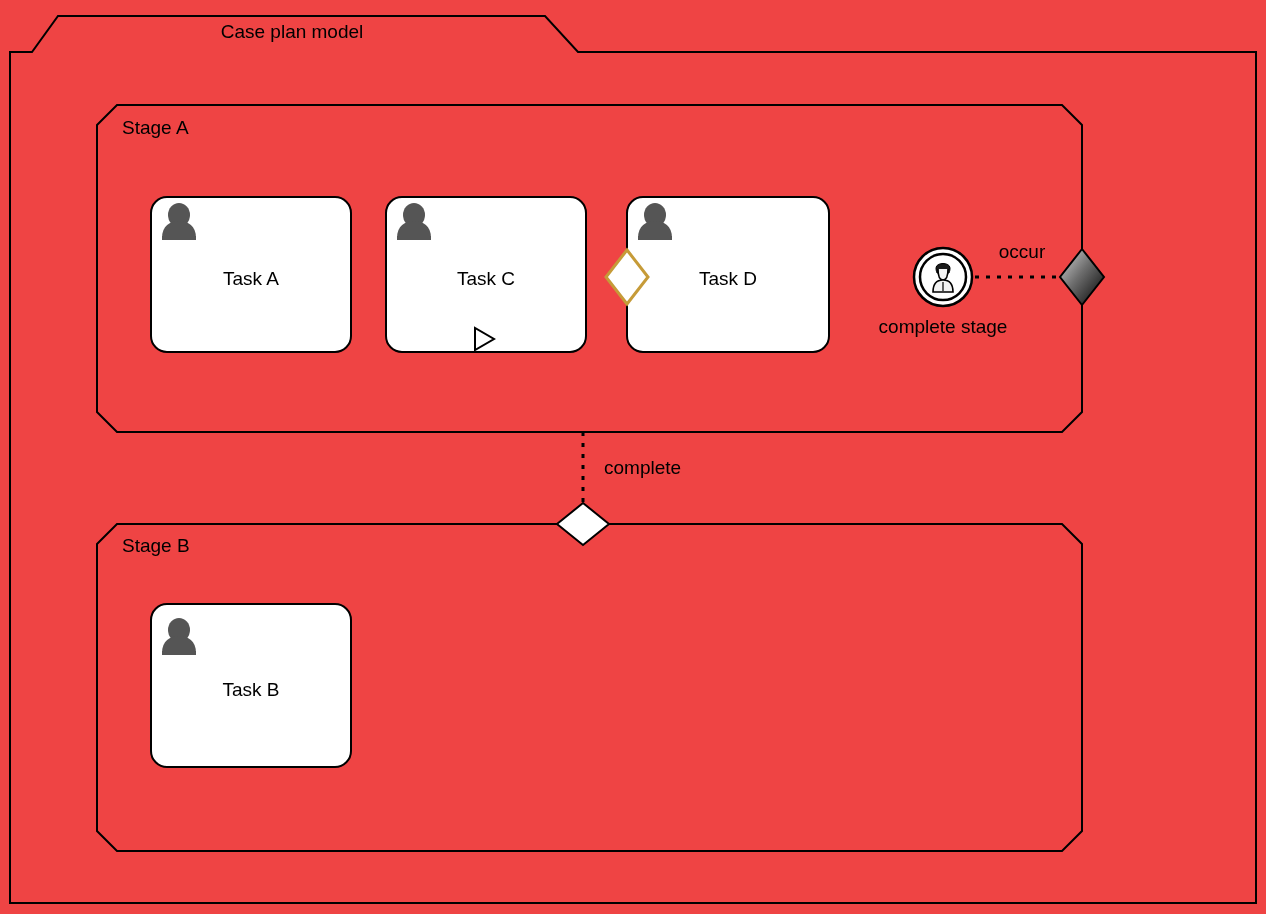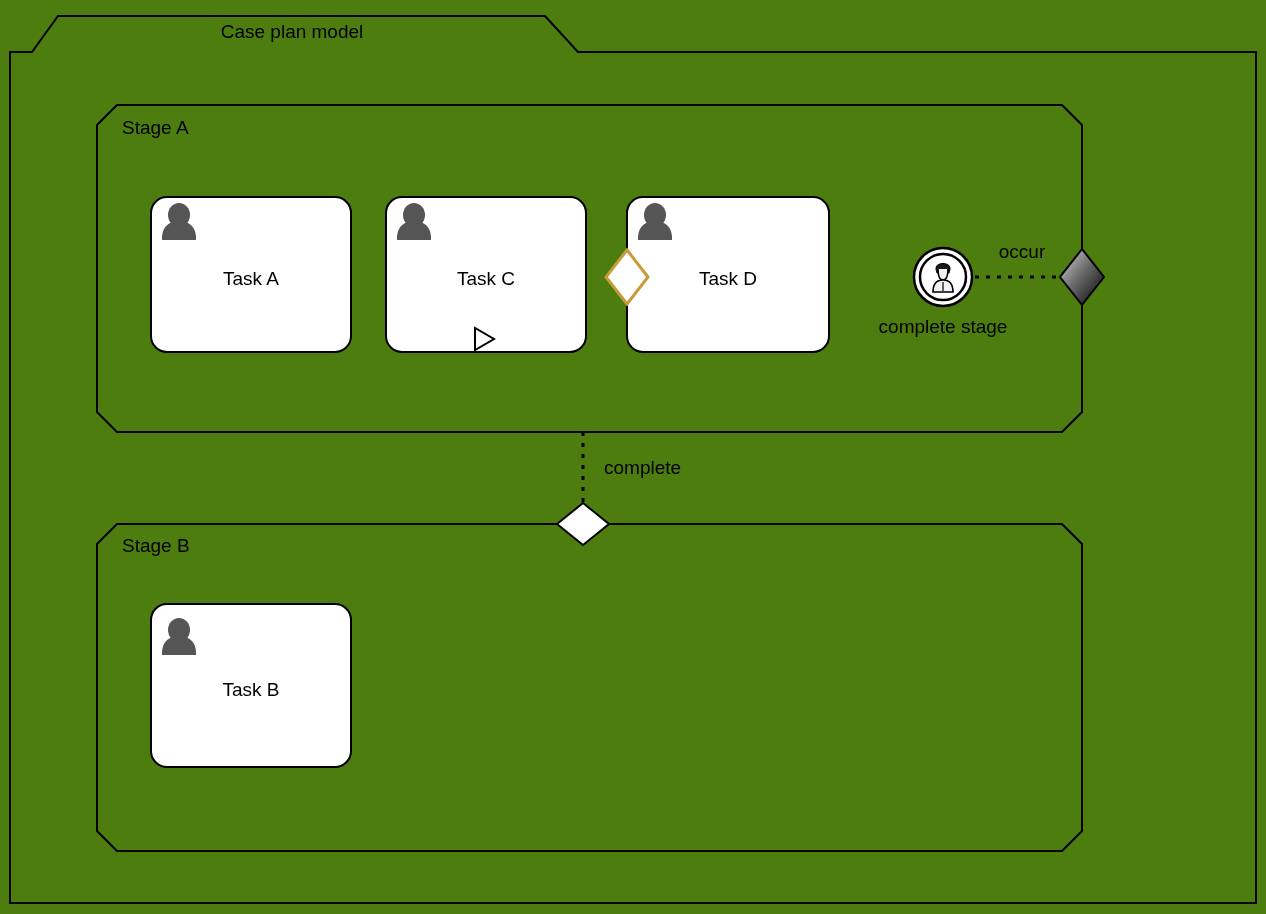--- a/index.html
+++ b/index.html
@@ -7,21 +7,21 @@
     padding: 0;
     background: #ffffff;
   }
   body {
     font-family: "Liberation Sans", sans-serif;
   }
   #canvas {
     position: relative;
     width: 1266px;
     height: 914px;
-    background: #4d7c0f;
+    background: #ef4444;
     overflow: hidden;
   }
   #diagram-svg {
     position: absolute;
     top: 0;
     left: 0;
   }
   .dg-text {
     font-family: "Liberation Sans", sans-serif;
     font-size: 19px;

